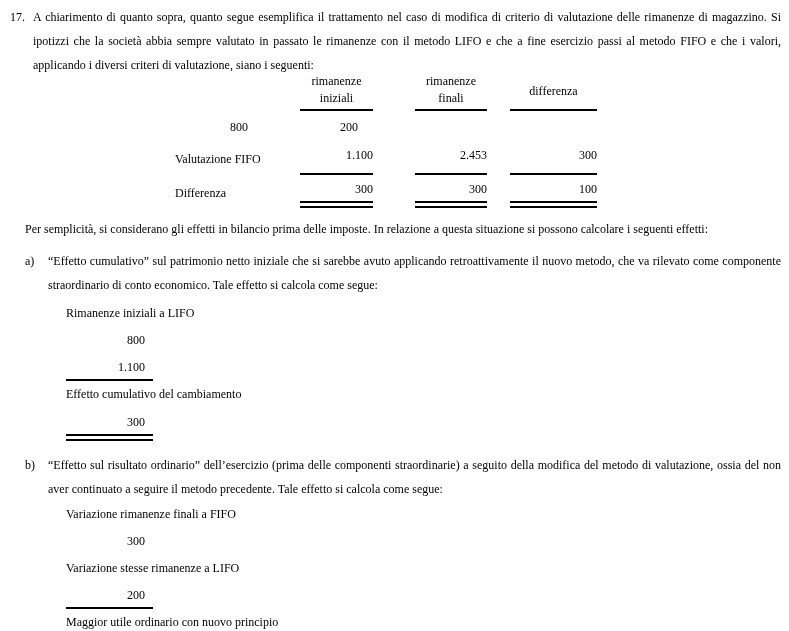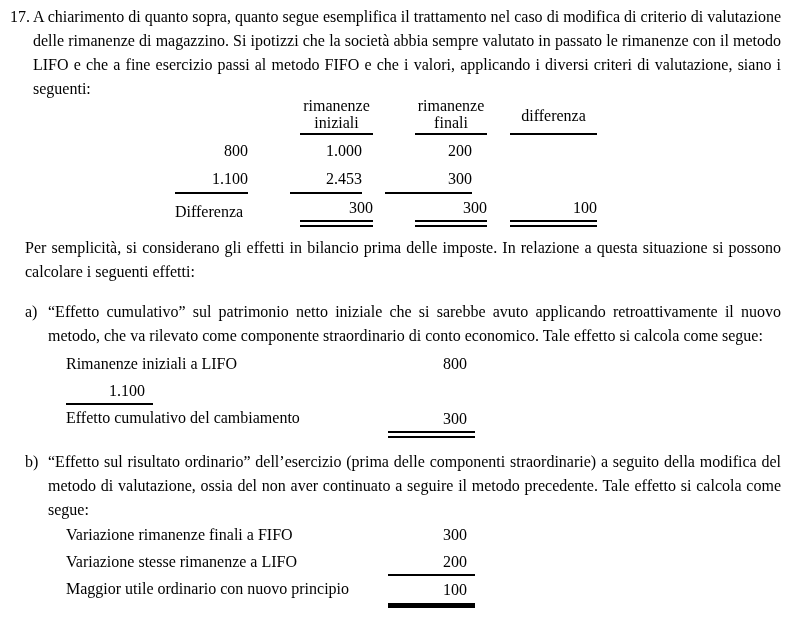--- a/index.html
+++ b/index.html
@@ -7,21 +7,21 @@
     padding: 0;
     background: #ffffff;
   }
   .page {
     position: relative;
     width: 789px;
     height: 631px;
     background: #ffffff;
     color: #000000;
     font-family: "Liberation Serif", "DejaVu Serif", serif;
-    font-size: 16px;
+    font-size: 12px;
     line-height: 24px;
     overflow: hidden;
     box-sizing: border-box;
     padding-top: 5px;
   }
   p { margin: 0; }
   .jtext { text-align: justify; flex: 1; }
 
   
   .numbered-item {
@@ -54,37 +54,37 @@
   }
   .t1-hcell.single { justify-content: center; }
   .t1-row.body > div { padding-top: 8px; padding-bottom: 4px; }
   .val { text-align: right; box-sizing: border-box; line-height: 16px; }
   .t1-row.fifo .val { border-bottom: 2px solid #000; padding-bottom: 5px; }
   .t1-row.diff > div { padding-top: 6px; }
   .t1-row.diff .val { border-bottom: 7px double #000; padding-bottom: 4px; }
 
   
   .para {
-    margin: 9px 8px 16px 25px;
+    margin: 9px 8px 8px 25px;
     text-align: justify;
   }
 
   
   .list-item {
     display: flex;
     padding: 0 8px 0 25px;
     margin-top: 2px;
   }
   .list-marker { width: 23px; flex: none; }
 
   
   .small-table { margin-left: 66px; }
   .small-table.ta { margin-top: 3px; }
   .small-table.tb { margin-top: 0; }
-  .s-row { display: flex; line-height: 18px; }
+  .s-row { display: flex; line-height: 18px; flex-direction: column; }
   .s-label { width: 322px; flex: none; padding-top: 4px; padding-bottom: 5px; }
   .s-val {
     width: 87px;
     flex: none;
     text-align: right;
     padding: 4px 8px 5px 0;
     box-sizing: border-box;
   }
   .s-val.rule { border-bottom: 2px solid #000; padding-bottom: 3px; }
   .s-val.dblrule { border-bottom: 7px double #000; padding-top: 5px; padding-bottom: 3px; }
@@ -110,24 +110,24 @@
       <div class="t1-hcell c2">
         <span>rimanenze</span>
         <span>finali</span>
       </div>
       <div class="t1-hcell c3 single">
         <span>differenza</span>
       </div>
     </div>
     <div class="t1-row body">
       <div class="val c1">800</div>
-      <div class="val c2">1.000</div>
       <div class="val c3">200</div>
     </div>
     <div class="t1-row body fifo">
+      <div class="t1-label">Valutazione FIFO</div>
       <div class="val c1">1.100</div>
       <div class="val c2">2.453</div>
       <div class="val c3">300</div>
     </div>
     <div class="t1-row diff">
       <div class="t1-label">Differenza</div>
       <div class="val c1">300</div>
       <div class="val c2">300</div>
       <div class="val c3">100</div>
     </div>

